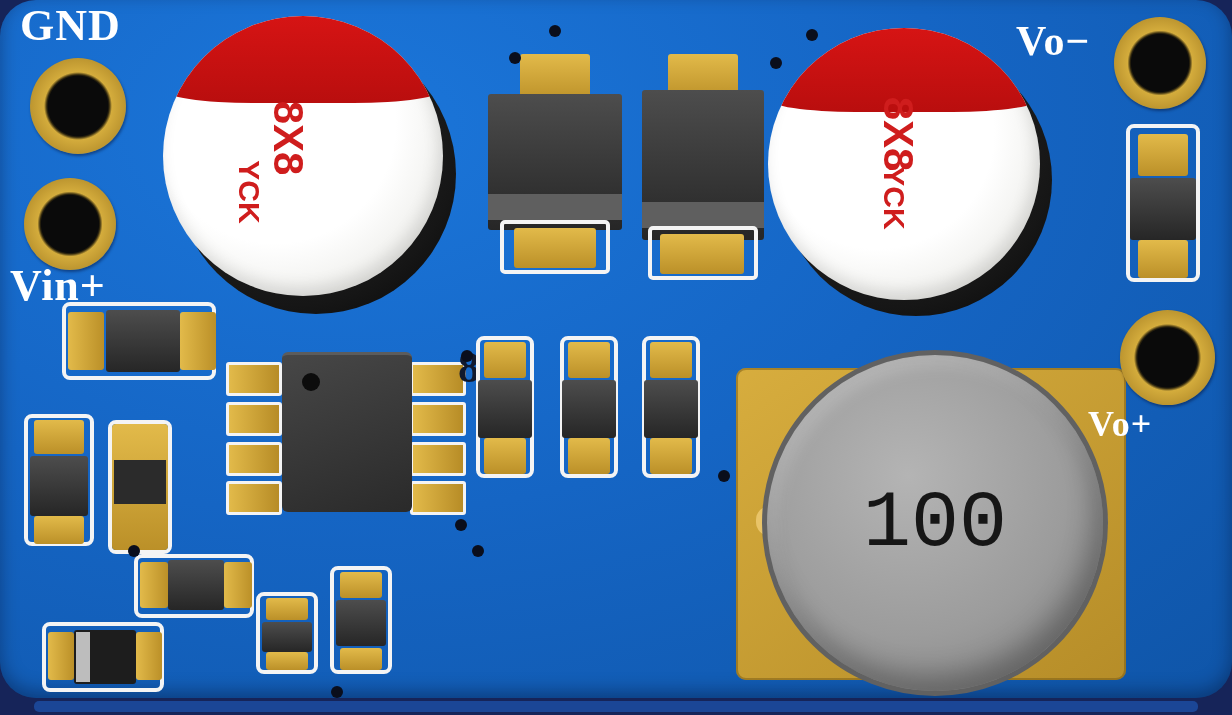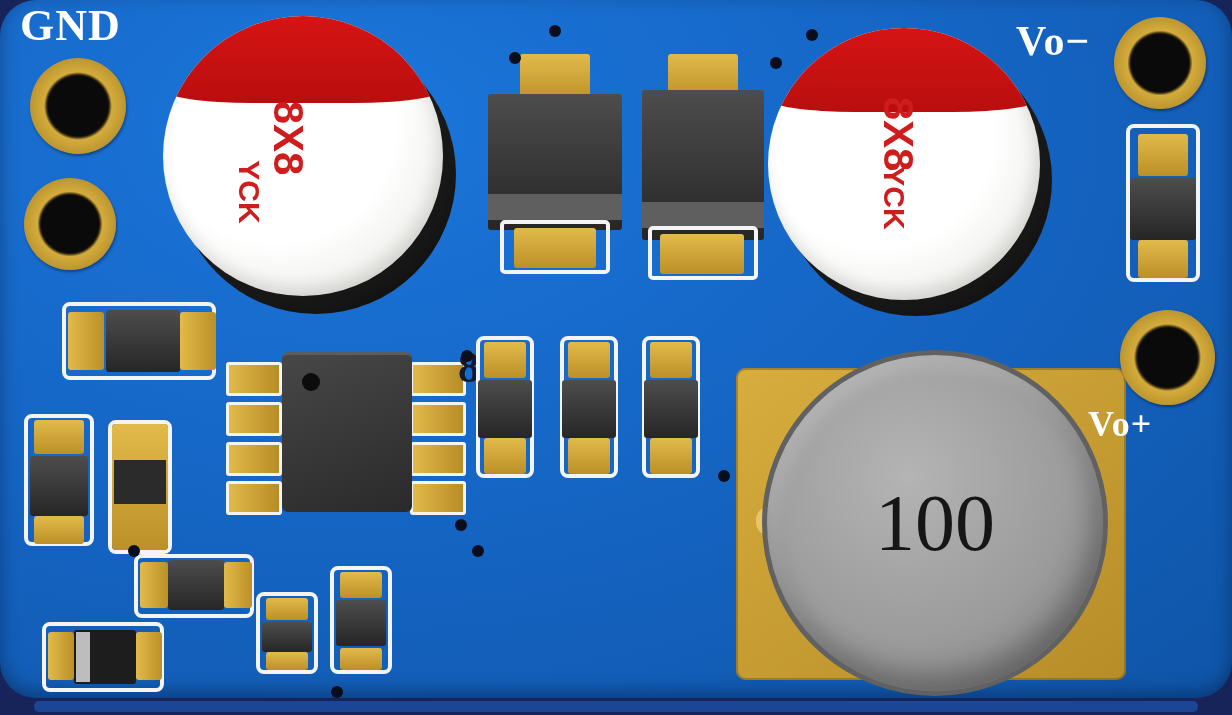--- a/index.html
+++ b/index.html
@@ -66,21 +66,21 @@
   
   #inductor-pad { position:absolute; background:linear-gradient(145deg,#d7ad3e,#b68d28);
     border-radius:10px; box-shadow:inset 0 0 0 2px rgba(120,90,20,.5); }
   .inductor-tab { position:absolute; background:#e9c468; border-radius:14px; }
   #inductor-coil { position:absolute; border-radius:50%;
     background:radial-gradient(circle at 42% 36%, #b4b4b4, #9c9c9c 55%, #868686 85%, #707070 100%);
     border:5px solid #616161; box-sizing:border-box;
     box-shadow:inset -8px -16px 26px rgba(0,0,0,.28), inset 6px 10px 16px rgba(255,255,255,.22);
     display:flex; align-items:center; justify-content:center; }
   #inductor-marking { color:#161616; font-size:80px; font-weight:400;
-    font-family:Liberation Serif, serif; }
+    font-family:Liberation Mono, monospace; }
   
   .via { position:absolute; width:12px; height:12px; border-radius:50%; background:#0a0e1c; }
 </style>
 </head>
 <body>
 
 <div id="stage">
 
   <div id="board"></div>
   <div id="board-side-edge"></div>
@@ -105,20 +105,21 @@
   </div>
   <span class="cap-line" style="left:898px;top:134px;font-size:42px;">8X8</span>
   <span class="cap-line" style="left:894px;top:198px;font-size:30px;">YCK</span>
 
   <div class="th" style="left:30px;top:58px;width:96px;height:96px;"></div>
   <div class="th" style="left:24px;top:178px;width:92px;height:92px;"></div>
   <div class="th" style="left:1114px;top:17px;width:92px;height:92px;"></div>
   <div class="th" style="left:1120px;top:310px;width:95px;height:95px;"></div>
 
   <span class="pcb-label" style="left:20px;top:4px;font-size:44px;">GND</span>
+  <span class="pcb-label" style="left:10px;top:264px;font-size:44px;">Vin+</span>
   <span class="pcb-label" style="left:1016px;top:20px;font-size:42px;">Vo−</span>
   <span class="pcb-label" style="left:1088px;top:406px;font-size:36px;">Vo+</span>
 
   <div class="abs" style="left:488px;top:52px;width:134px;height:222px;">
     <div class="pad" style="left:32px;top:2px;width:70px;height:48px;"></div>
     <div class="cbody" style="left:0;top:42px;width:134px;height:136px;">
       <div class="band" style="left:0;top:100px;width:134px;height:26px;"></div>
     </div>
     <div class="smd" style="left:12px;top:168px;width:110px;height:54px;border-radius:5px;"></div>
     <div class="pad" style="left:26px;top:176px;width:82px;height:40px;"></div>

